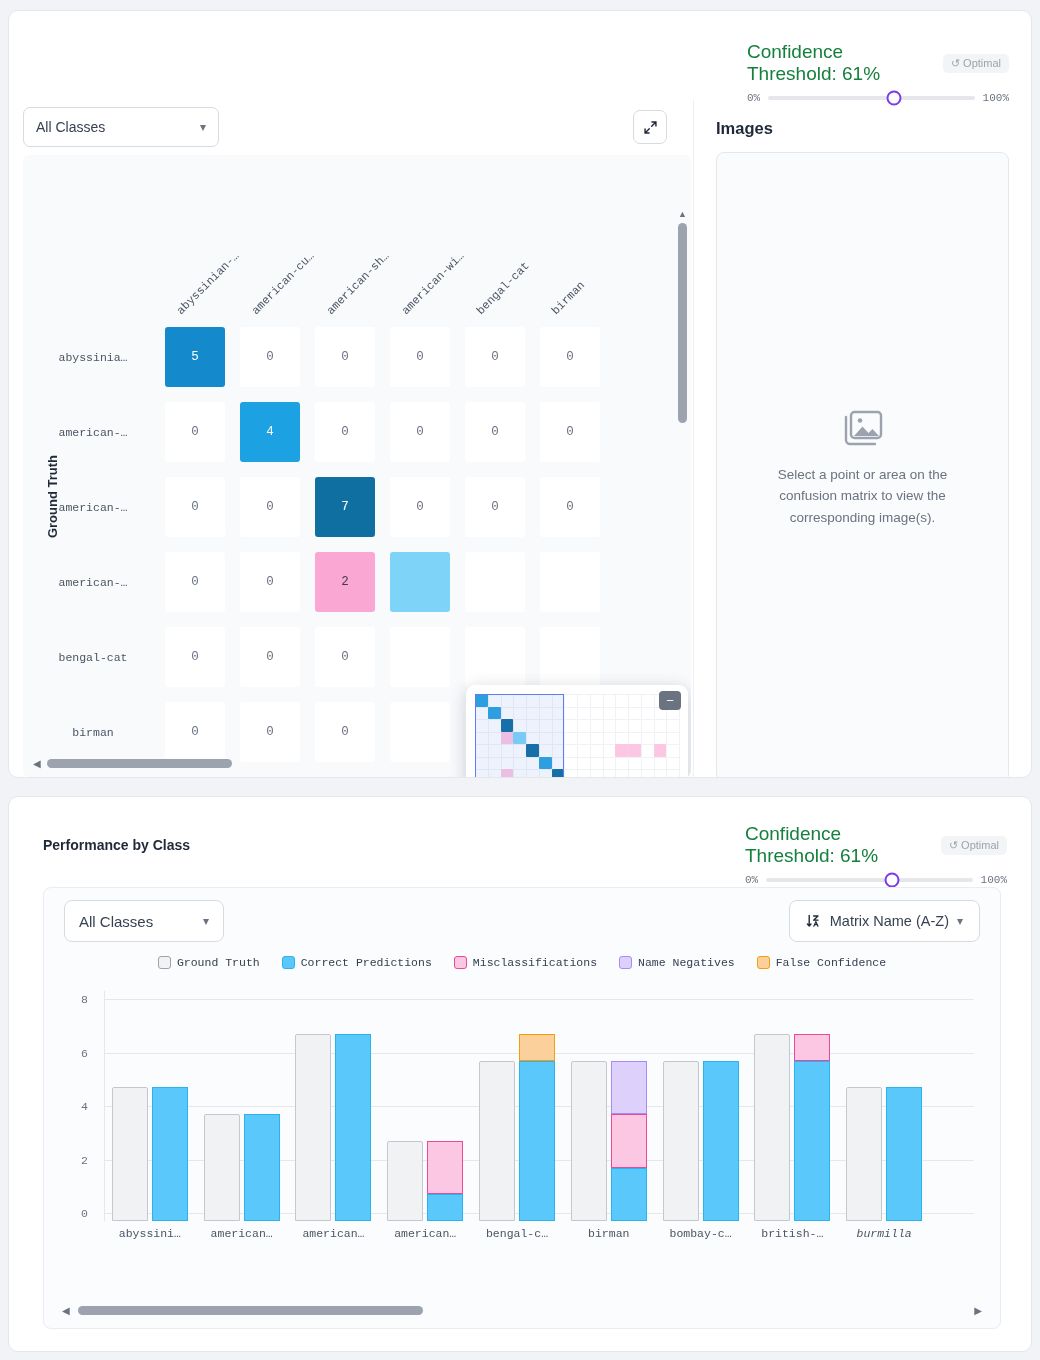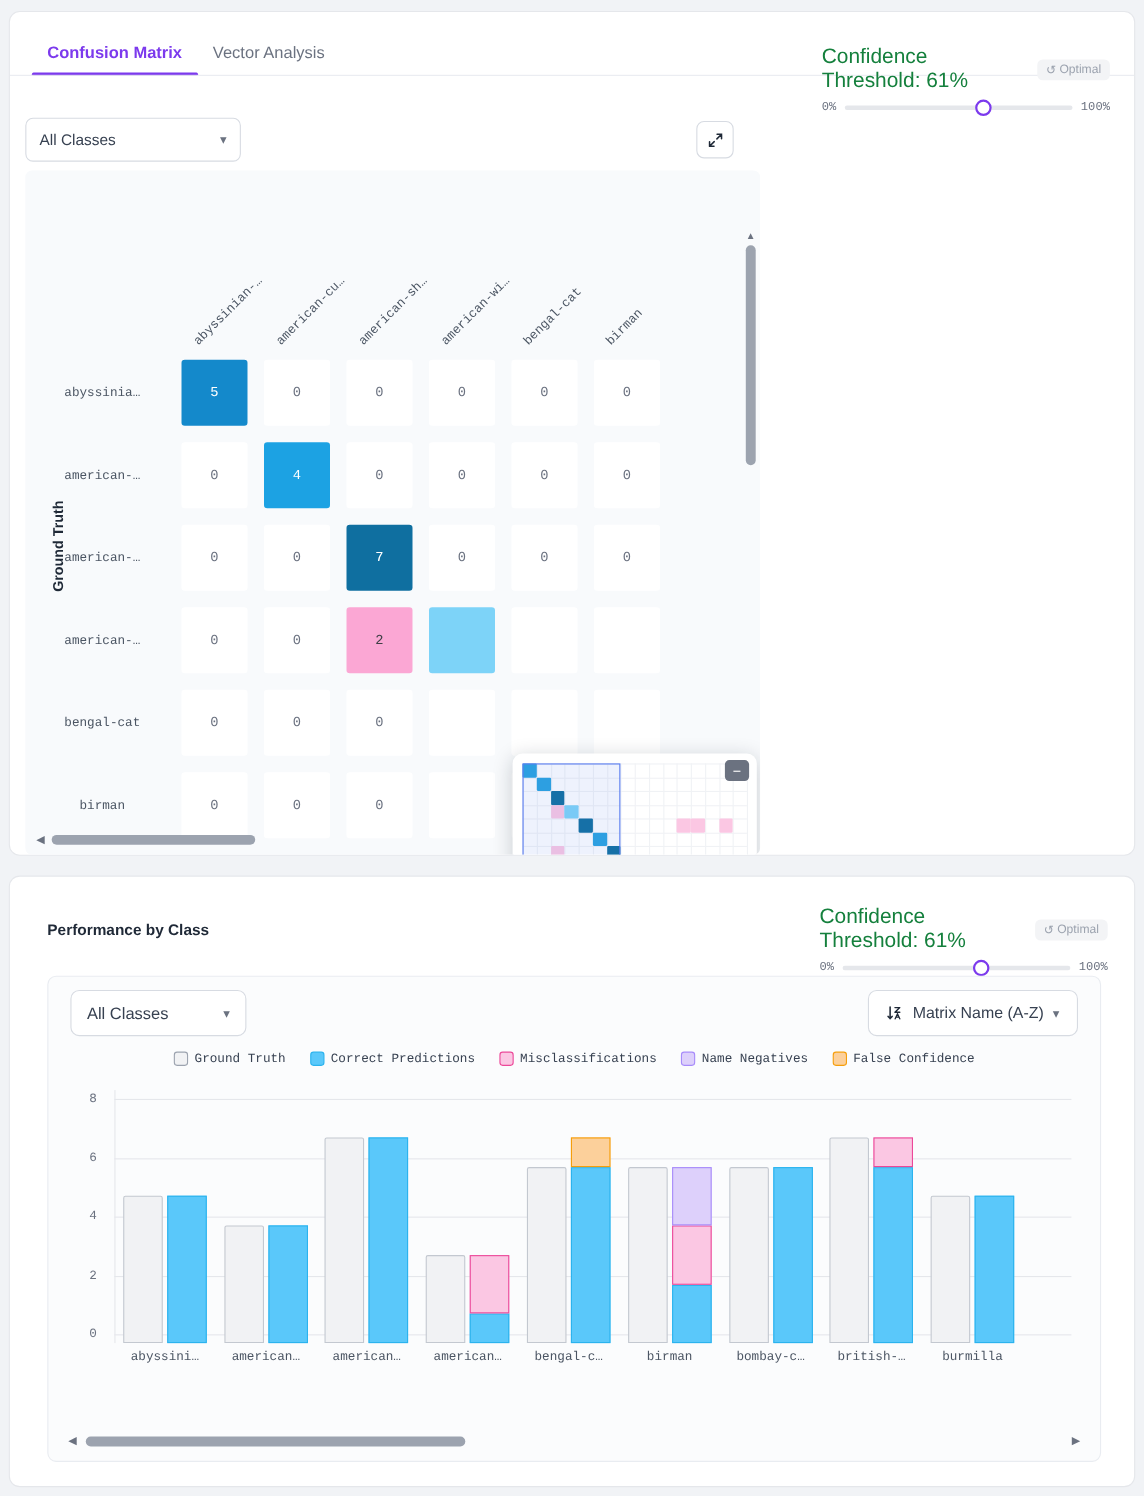--- a/index.html
+++ b/index.html
@@ -162,25 +162,20 @@
   .axisline { position: absolute; left: 44px; top: 0; bottom: 0; width: 1px; background: #e5e7eb; }
   .bar { position: absolute; bottom: 0; border-radius: 2px 2px 0 0; }
   .xlab { position: absolute; font-size: 11.5px; color: #4b5563; font-family: "Liberation Mono", monospace; text-align: center; transform: translateX(-50%); white-space: nowrap; }
   .hscroll2 { position: absolute; left: 18px; right: 18px; bottom: 10px; height: 16px; display: flex; align-items: center; }
 </style>
 </head>
 <body>
 
 <div class="card" id="top-card">
 
-  <div class="tabbar">
-    <div class="tab active">Confusion Matrix</div>
-    <div class="tab">Vector Analysis</div>
-    <div class="tabline"></div>
-  </div>
 
   <div class="thresh" id="thresh-top">
     <div class="thresh-row1">
       <div class="thresh-label">Confidence Threshold: 61%</div>
       <button class="optimal-btn">
         <span>↺</span>
         <span>Optimal</span>
       </button>
     </div>
     <div class="thresh-row2">
@@ -314,20 +309,32 @@
       </div>
 
       <div class="hscroll">
         <span class="arrow">◀</span>
         <div class="hthumb" style="width:185px;margin-left:6px"></div>
         <span class="arrow" style="margin-left:auto">▶</span>
       </div>
     </div>
   </div>
 
+  <div class="img-panel">
+    <div class="img-title">Images</div>
+    <div class="img-drop">
+      <svg width="46" height="44" viewBox="0 0 46 44">
+        <rect x="11" y="6" width="30" height="26" rx="3.5" fill="none" stroke="#9ca3af" stroke-width="2.4"></rect>
+        <path d="M6 11v23a4 4 0 0 0 4 4h25" fill="none" stroke="#9ca3af" stroke-width="2.4" stroke-linecap="round"></path>
+        <circle cx="20" cy="14.5" r="2.3" fill="#9ca3af"></circle>
+        <path d="M14 30l8.5-9.5 6 6.5 4-4 6.5 7z" fill="#9ca3af"></path>
+      </svg>
+      <div class="img-msg">Select a point or area on the confusion matrix to view the corresponding image(s).</div>
+    </div>
+  </div>
 </div>
 
 <div class="card" id="bottom-card">
   <div class="perf-title">Performance by Class</div>
 
   <div class="thresh" id="thresh-bottom">
     <div class="thresh-row1">
       <div class="thresh-label">Confidence Threshold: 61%</div>
       <button class="optimal-btn">
         <span>↺</span>
@@ -421,21 +428,21 @@
       </div>
     <div id="xlabels" style="position:relative;height:30px;margin:0 16px">
         <div class="xlab" style="left: 89.8889px; top: 6px;">abyssini…</div>
         <div class="xlab" style="left: 181.667px; top: 6px;">american…</div>
         <div class="xlab" style="left: 273.444px; top: 6px;">american…</div>
         <div class="xlab" style="left: 365.222px; top: 6px;">american…</div>
         <div class="xlab" style="left: 457px; top: 6px;">bengal-c…</div>
         <div class="xlab" style="left: 548.778px; top: 6px;">birman</div>
         <div class="xlab" style="left: 640.556px; top: 6px;">bombay-c…</div>
         <div class="xlab" style="left: 732.333px; top: 6px;">british-…</div>
-        <div class="xlab" style="left: 824.111px; top: 6px;">burmilla</div>
+        <div class="xlab" style="left: 824.111px; top: 6px; font-style: italic;">burmilla</div>
       </div>
 
     <div class="hscroll2">
       <span class="arrow">◀</span>
       <div class="hthumb" style="width:345px;margin-left:8px"></div>
       <span class="arrow" style="margin-left:auto">▶</span>
     </div>
   </div>
 </div>
 

